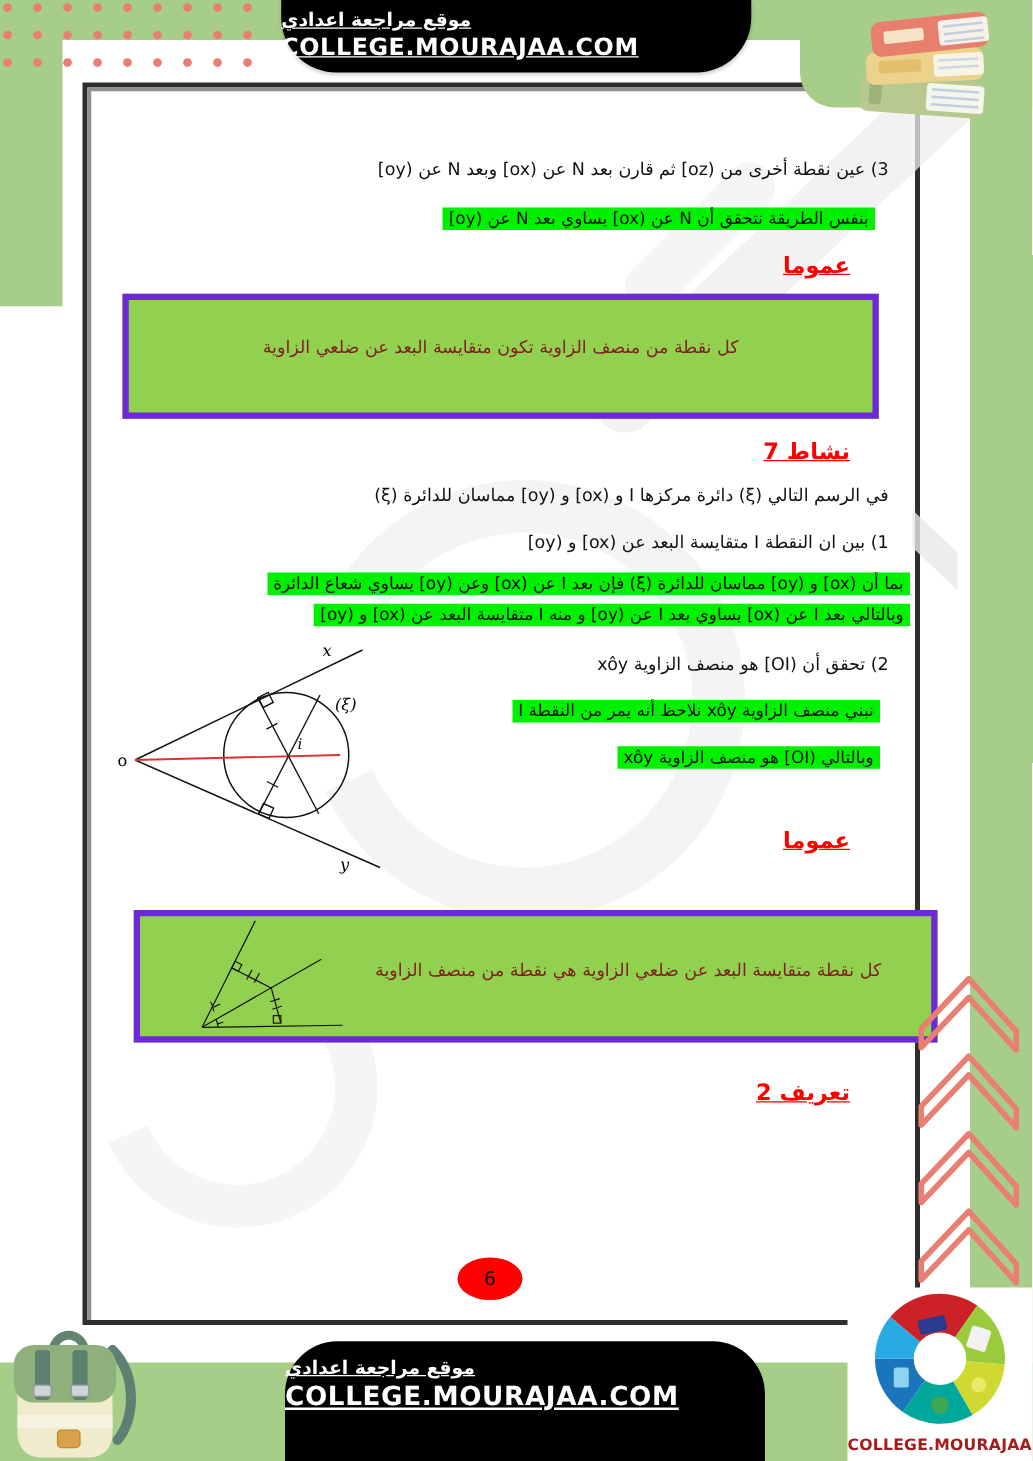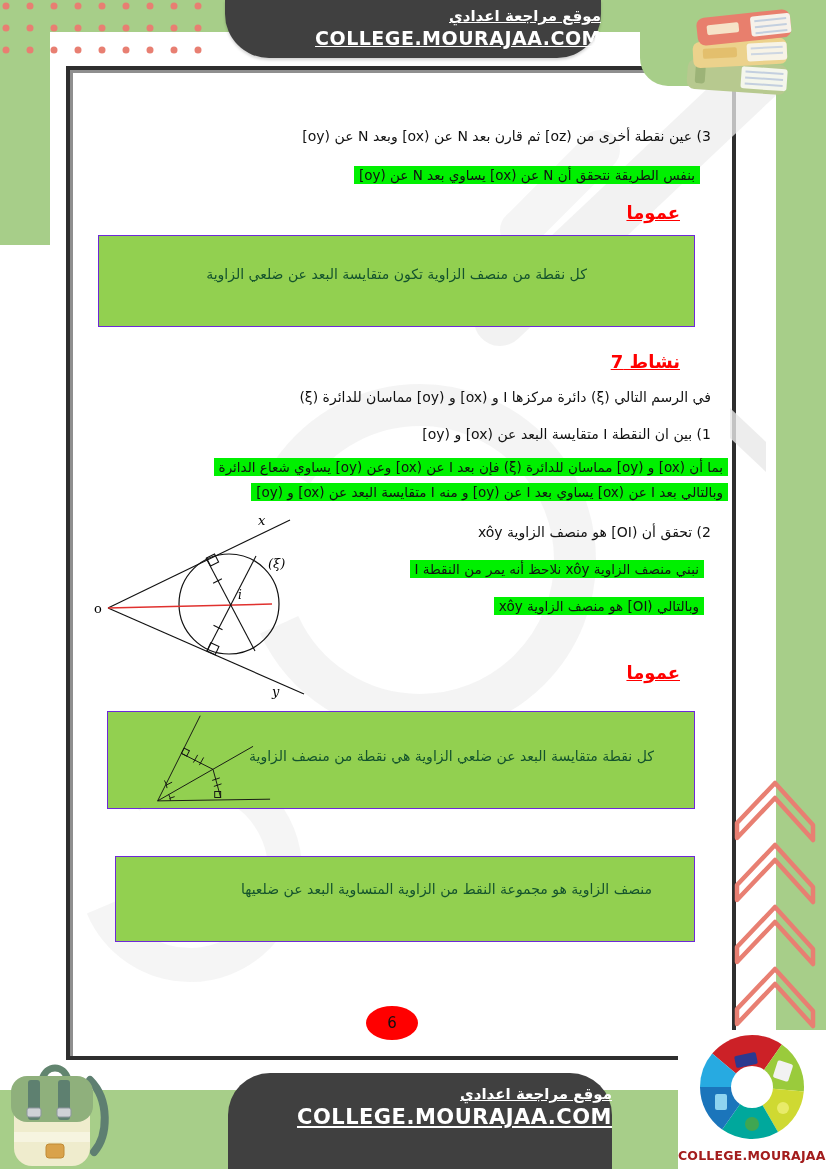--- a/index.html
+++ b/index.html
@@ -6,37 +6,37 @@
   .canvas{position:relative;width:826px;height:1169px;margin:0 auto;overflow:hidden;
           font-family:"DejaVu Sans",sans-serif;background:#fff;}
   .abs{position:absolute;}
   
   .green{background:#a7ce89;}
   .strip-top{left:0;top:0;width:826px;height:32px;z-index:3;}
   .col-left{left:0;top:0;width:50px;height:245px;z-index:3;}
   .col-right{left:776px;top:0;width:50px;height:1169px;z-index:3;}
   .block-topright{left:640px;top:0;width:186px;height:86px;border-bottom-left-radius:28px;z-index:3;}
   .strip-bottom{left:0;top:1090px;width:826px;height:79px;z-index:3;}
-  .banner{z-index:4;background:#404040;text-align:right;color:#fff;}
+  .banner{z-index:4;background:#000000;text-align:left;color:#fff;}
   .banner-top{left:225px;top:0;width:376px;height:58px;border-radius:0 0 44px 44px;box-shadow:0 2px 3px rgba(0,0,0,.18);}
   .banner-bottom{left:228px;top:1073px;width:384px;height:96px;border-radius:42px 42px 0 0;}
   .banner .site-name{display:block;font-size:15px;font-weight:bold;text-decoration:underline;margin-top:7px;}
   .banner .site-domain{display:block;font-size:19px;font-weight:bold;text-decoration:underline;letter-spacing:.5px;margin-top:2px;}
   .banner-bottom .site-name{margin-top:12px;}
   .banner-bottom .site-domain{font-size:21px;}
   
   .page{left:66px;top:66px;width:662px;height:986px;background:#fff;border:4px solid #2e2e2e;
         box-shadow:inset 3px 3px 0 #8f8f8f;z-index:1;}
   .wm{z-index:2;pointer-events:none;}
   .content{z-index:5;}
   .ar{direction:rtl;unicode-bidi:plaintext;font-family:"DejaVu Sans",sans-serif;}
   .line{font-size:14px;color:#111;white-space:nowrap;}
   .hl{background:#00f000;padding:1px 5px;font-size:13.5px;color:#111;white-space:nowrap;}
   .heading{color:#ff0000;font-weight:bold;font-size:18px;text-decoration:underline;white-space:nowrap;}
-  .gbox{background:#92d050;border:1px solid #6d28d9;font-size:14px;color:#14532d;}
+  .gbox{background:#92d050;border:5px solid #6d28d9;font-size:14px;color:#7f1d1d;}
   .gbox .txt{display:block;}
   .oval{background:#ff0000;border-radius:50%;color:#111;font-size:15px;display:flex;align-items:center;justify-content:center;}
   .logo-box{left:678px;top:1030px;width:148px;height:139px;background:#fff;border-radius:10px 0 0 0;z-index:5;text-align:center;}
   .logo-caption{display:block;margin-top:2px;color:#a31d1d;font-weight:bold;font-size:12.5px;letter-spacing:.2px;}
   svg text{font-family:"DejaVu Serif","Liberation Serif",serif;}
 </style>
 </head>
 <body>
 
 <div class="canvas">
@@ -166,21 +166,21 @@
     <text x="176" y="56" font-size="13" font-style="italic">(ξ)</text>
   </svg>
 
   <div class="abs content line ar" style="top:524px;right:115px;">2) تحقق أن ⁦[OI)⁩ هو منصف الزاوية ⁦xôy⁩</div>
 
   <div class="abs content hl ar" style="top:560px;right:122px;">نبني منصف الزاوية ⁦xôy⁩ نلاحظ أنه يمر من النقطة ⁦I⁩</div>
   <div class="abs content hl ar" style="top:597px;right:122px;">وبالتالي ⁦[OI)⁩ هو منصف الزاوية ⁦xôy⁩</div>
 
   <div class="abs content heading ar" style="top:662px;right:146px;">عموما</div>
 
-  <div class="abs content gbox" style="left:107px;top:711px;width:586px;height:96px;">
+  <div class="abs content gbox" style="left:107px;top:728px;width:586px;height:96px;padding-left:47px;">
 
     <svg style="position:absolute;left:30px;top:2px;" width="150" height="92" viewBox="0 0 150 108">
       <g stroke="#111" stroke-width="1.1" fill="none">
         <line x1="10" y1="102" x2="60" y2="2"></line>
         <line x1="10" y1="102" x2="142" y2="100"></line>
         <line x1="10" y1="102" x2="122" y2="38"></line>
         <line x1="75" y1="65" x2="37.9" y2="46.2"></line>
         <rect x="37.9" y="46.2" width="7" height="7" transform="rotate(-63 37.9 46.2)"></rect>
         <line x1="52" y1="57" x2="57" y2="48"></line>
         <line x1="59" y1="60" x2="64" y2="51"></line>
@@ -192,23 +192,20 @@
         <path d="M 21,87 A 19 19 0 0 0 18,78"></path>
         <line x1="24" y1="99" x2="30" y2="97"></line>
         <line x1="21" y1="83" x2="27" y2="80"></line>
       </g>
     </svg>
     <span class="txt ar" style="position:absolute;right:40px;top:36px;font-size:14px;">كل نقطة متقايسة البعد عن ضلعي الزاوية هي نقطة من منصف الزاوية</span>
   </div>
 
   <div class="abs content heading ar" style="top:864px;right:146px;">تعريف 2</div>
 
-  <div class="abs content gbox ar" style="left:115px;top:856px;width:578px;height:84px;">
-    <span class="txt" style="margin:24px 42px 0 0;text-align:right;">منصف الزاوية هو مجموعة  النقط  من الزاوية المتساوية البعد عن ضلعيها</span>
-  </div>
 
   <div class="abs content oval" style="left:366px;top:1006px;width:52px;height:34px;">
     <span>6</span>
   </div>
 
   <div class="abs banner banner-bottom">
     <span class="site-name ar">موقع مراجعة اعدادي</span>
     <span class="site-domain">COLLEGE.MOURAJAA.COM</span>
   </div>
 

